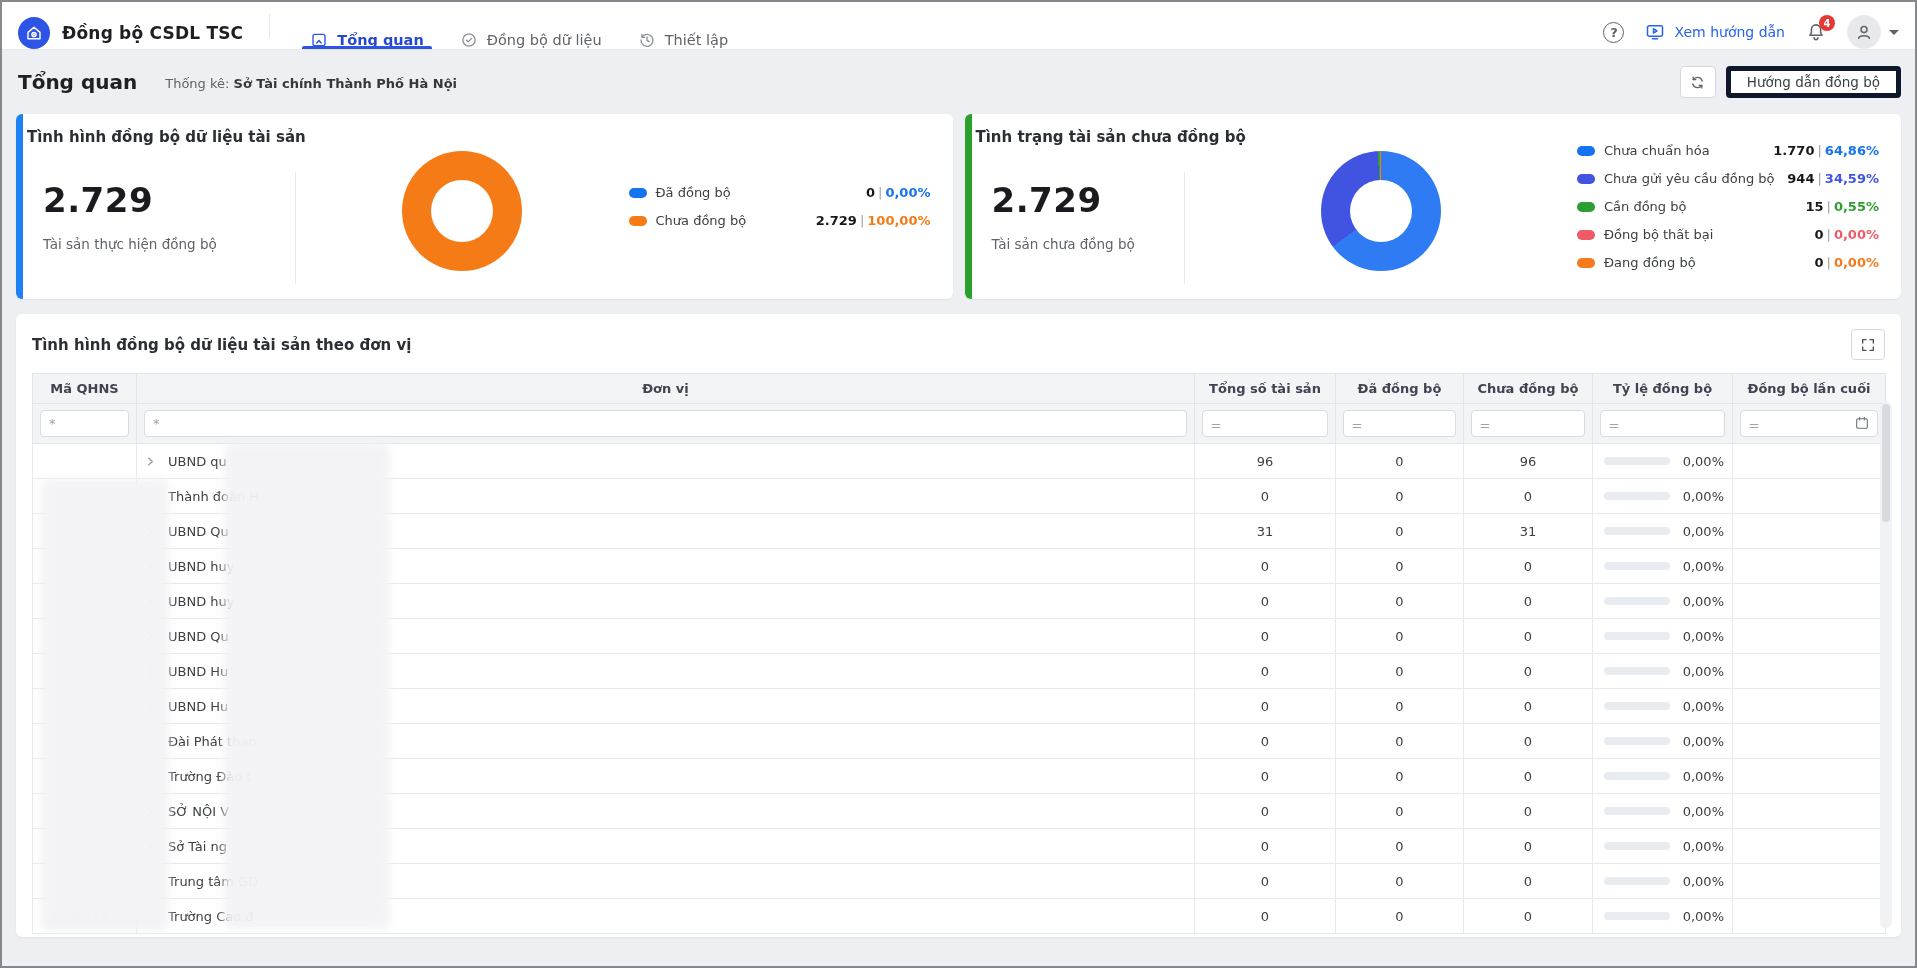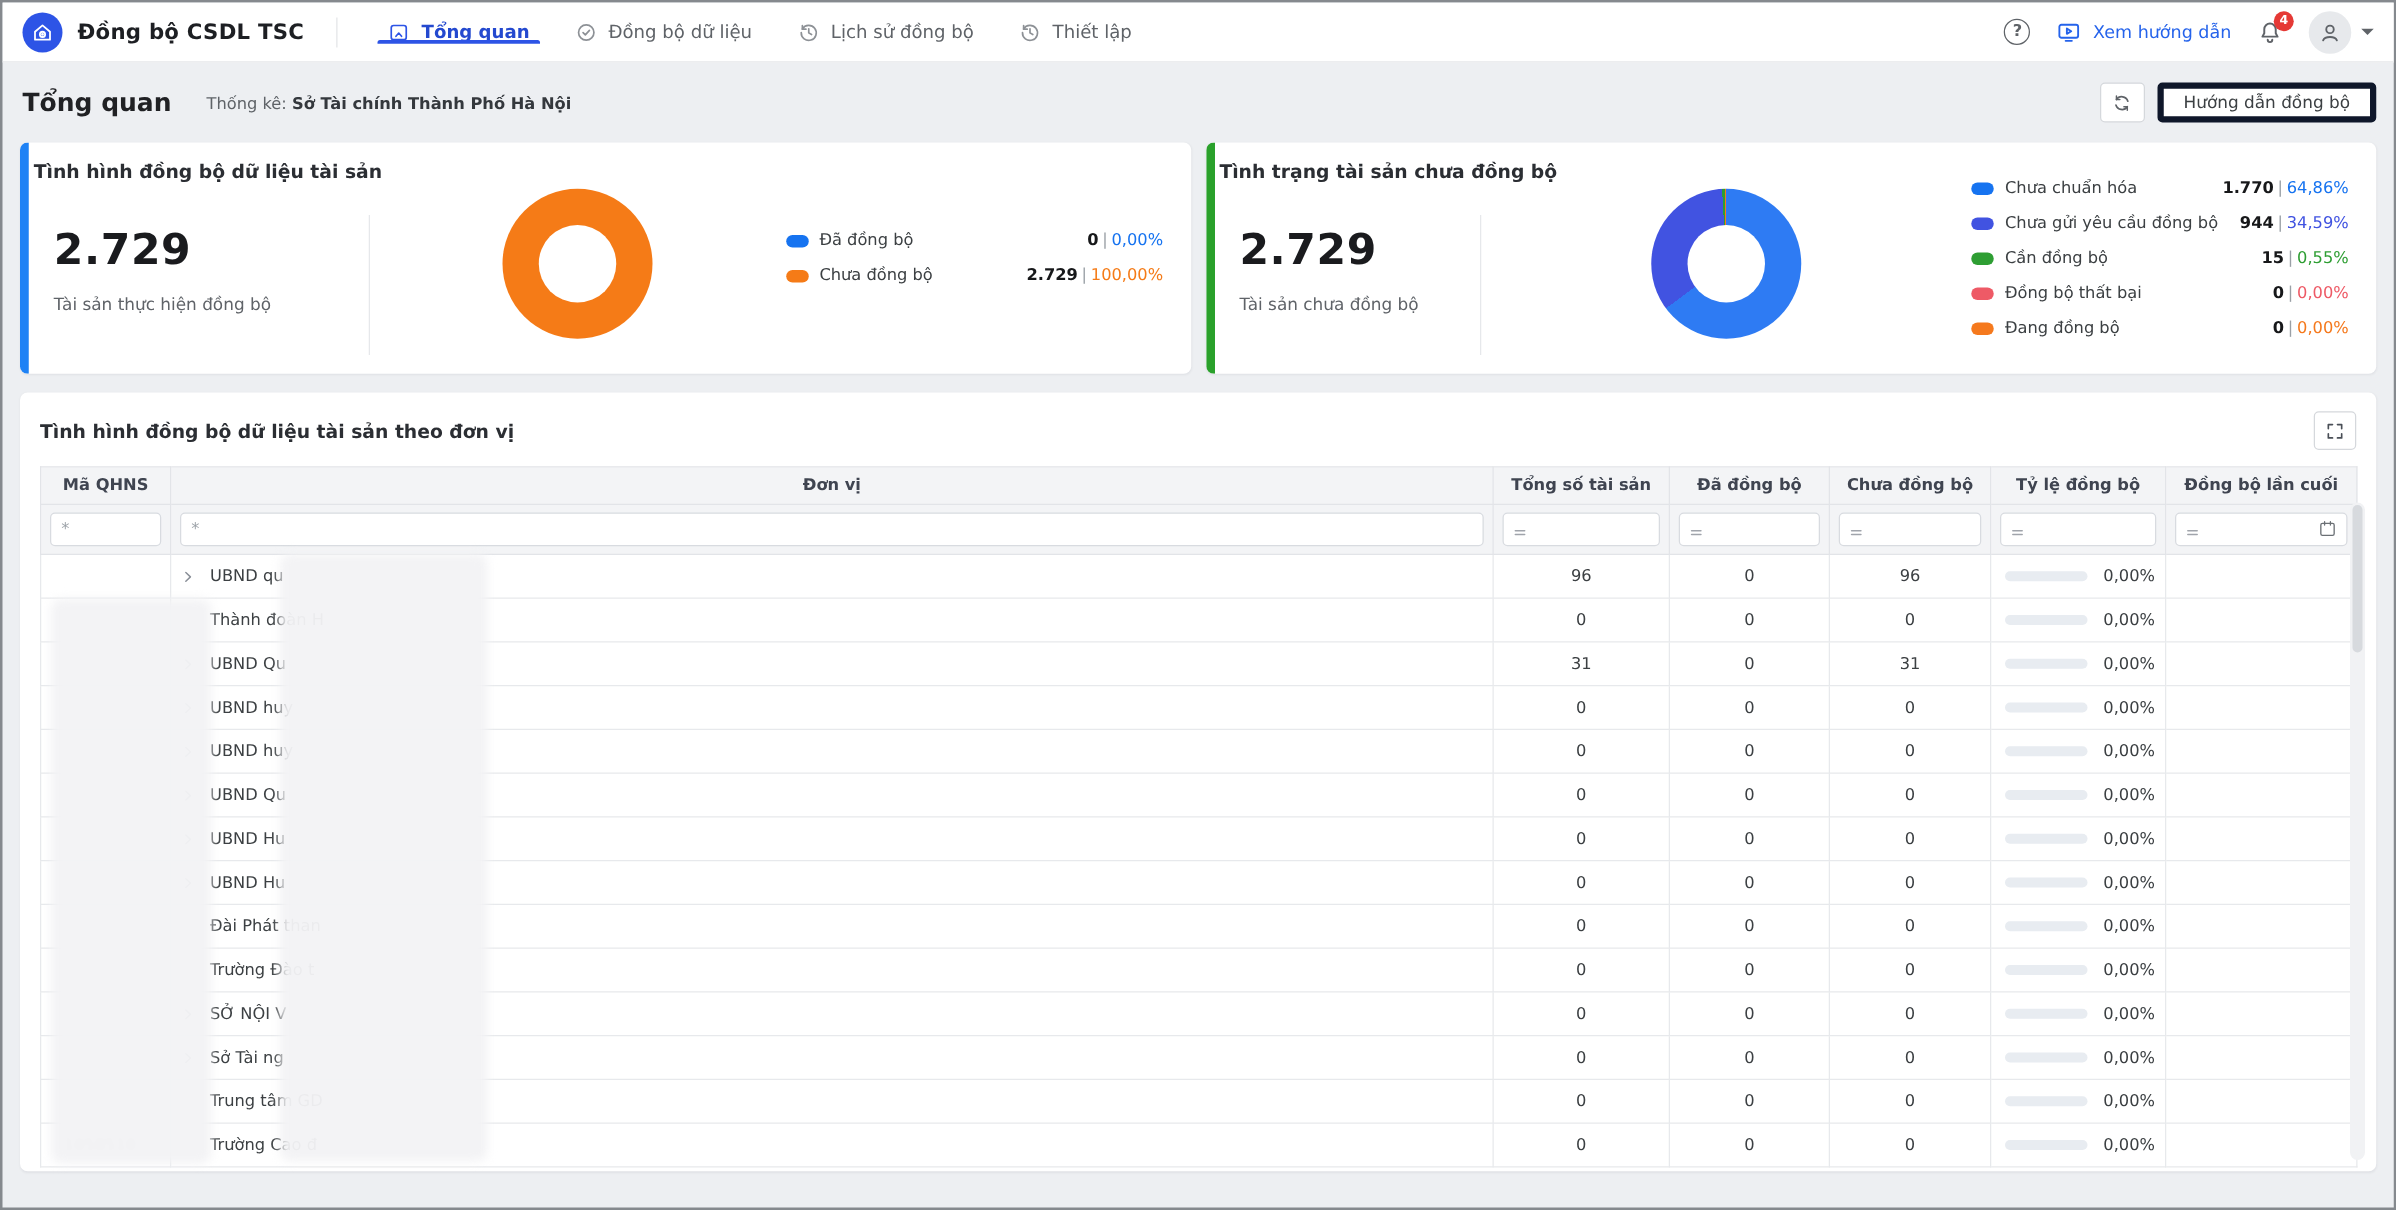--- a/index.html
+++ b/index.html
@@ -9,21 +9,21 @@
     -webkit-font-smoothing: antialiased;
   }
   .screen {
     position: relative; width: 1917px; height: 968px;
     background: #edeff2; border: 2px solid #85898e; overflow: hidden;
   }
 
   
   .topbar {
     height: 48px; background: #fff; border-bottom: 1px solid #e6e8ea;
-    display: flex; align-items: center; padding: 0 16px;
+    display: flex; align-items: flex-end; padding: 0 16px;
   }
   .brand { display: flex; align-items: center; gap: 12px; }
   .logo {
     width: 32px; height: 32px; border-radius: 50%;
     background: #2d54e6; display: flex; align-items: center; justify-content: center;
   }
   .app-title { font-size: 17px; font-weight: 700; color: #1d1f23; letter-spacing: .2px; }
   .tb-divider { width: 1px; height: 24px; background: #e3e5e8; align-self: center; margin: 0 22px 0 26px; }
   .tabs { display: flex; align-items: stretch; }
   .tab {
@@ -91,21 +91,21 @@
   .donut-wrap { flex: 1; display: flex; align-items: center; justify-content: center; }
   .donut { width: 120px; height: 120px; border-radius: 50%; position: relative; margin-top: 8px; }
   .donut::after { content: ""; position: absolute; inset: 29px; background: #fff; border-radius: 50%; }
   .legend { width: 302px; margin-right: 22px; display: flex; flex-direction: column; justify-content: center; }
   .lrow { display: flex; align-items: center; height: 28px; font-size: 13px; }
   .sw { width: 18px; height: 10px; border-radius: 5px; margin-right: 9px; flex: 0 0 18px; }
   .ll { color: #3c4043; }
   .lvals { margin-left: auto; white-space: nowrap; }
   .lv { font-weight: 700; color: #17181a; }
   .lsep { color: #9aa0a6; padding: 0 3px; }
-  .lpct { font-weight: 400; }
+  .lpct { font-weight: 700; }
 
   
   .table-card {
     position: relative; margin: 15px 14px 0 14px; height: 623px;
     background: #fff; border-radius: 6px; box-shadow: 0 1px 2px rgba(20,24,31,.06);
   }
   .table-title-bar { display: flex; align-items: center; padding: 15px 16px 13px 16px; }
   .section-title { font-size: 15px; font-weight: 600; color: #2b2e33; }
   .expand-btn {
     margin-left: auto; width: 34px; height: 31px; border: 1px solid #d5d8dc; border-radius: 4px;
@@ -180,30 +180,20 @@
         <span>Tổng quan</span>
       </div>
       <div class="tab">
         <span class="ticon">
           <svg width="18" height="18" viewBox="0 0 24 24" fill="none" stroke="currentColor" stroke-width="1.8" stroke-linejoin="round" stroke-linecap="round">
             <circle cx="12" cy="12" r="8.2"></circle>
             <path d="M8.6 12.2 L11 14.5 L15.4 9.8"></path>
           </svg>
         </span>
         <span>Đồng bộ dữ liệu</span>
-      </div>
-      <div class="tab">
-        <span class="ticon">
-          <svg width="18" height="18" viewBox="0 0 24 24" fill="none" stroke="currentColor" stroke-width="1.8" stroke-linejoin="round" stroke-linecap="round">
-            <path d="M5.2 8.2 A8 8 0 1 1 4 12"></path>
-            <path d="M5.2 4.6 V8.4 H9"></path>
-            <path d="M12 8 v4.4 l3 1.8"></path>
-          </svg>
-        </span>
-        <span>Lịch sử đồng bộ</span>
       </div>
       <div class="tab">
         <span class="ticon">
           <svg width="18" height="18" viewBox="0 0 24 24" fill="none" stroke="currentColor" stroke-width="1.8" stroke-linejoin="round" stroke-linecap="round">
             <path d="M5.2 8.2 A8 8 0 1 1 4 12"></path>
             <path d="M5.2 4.6 V8.4 H9"></path>
             <path d="M12 8 v4.4 l3 1.8"></path>
           </svg>
         </span>
         <span>Thiết lập</span>

